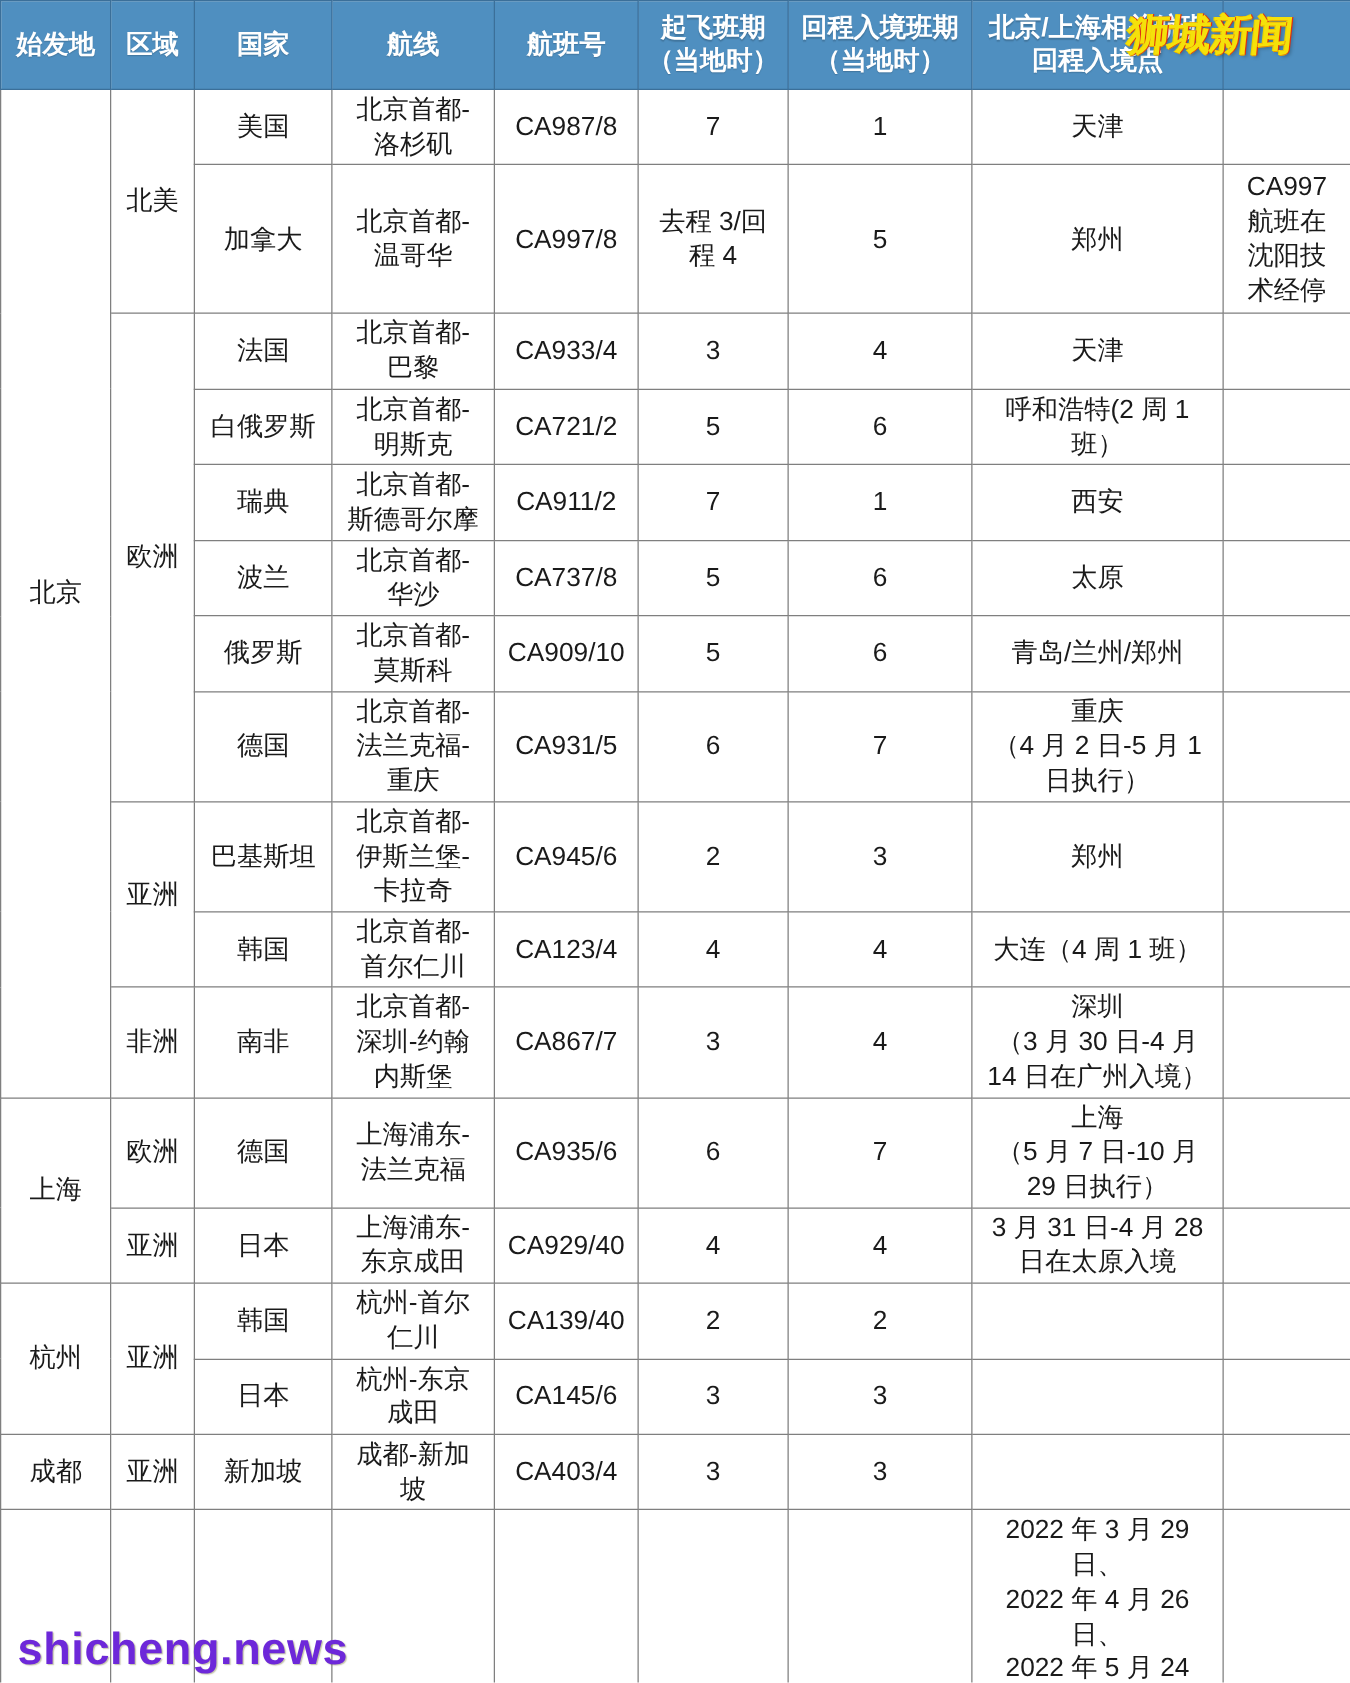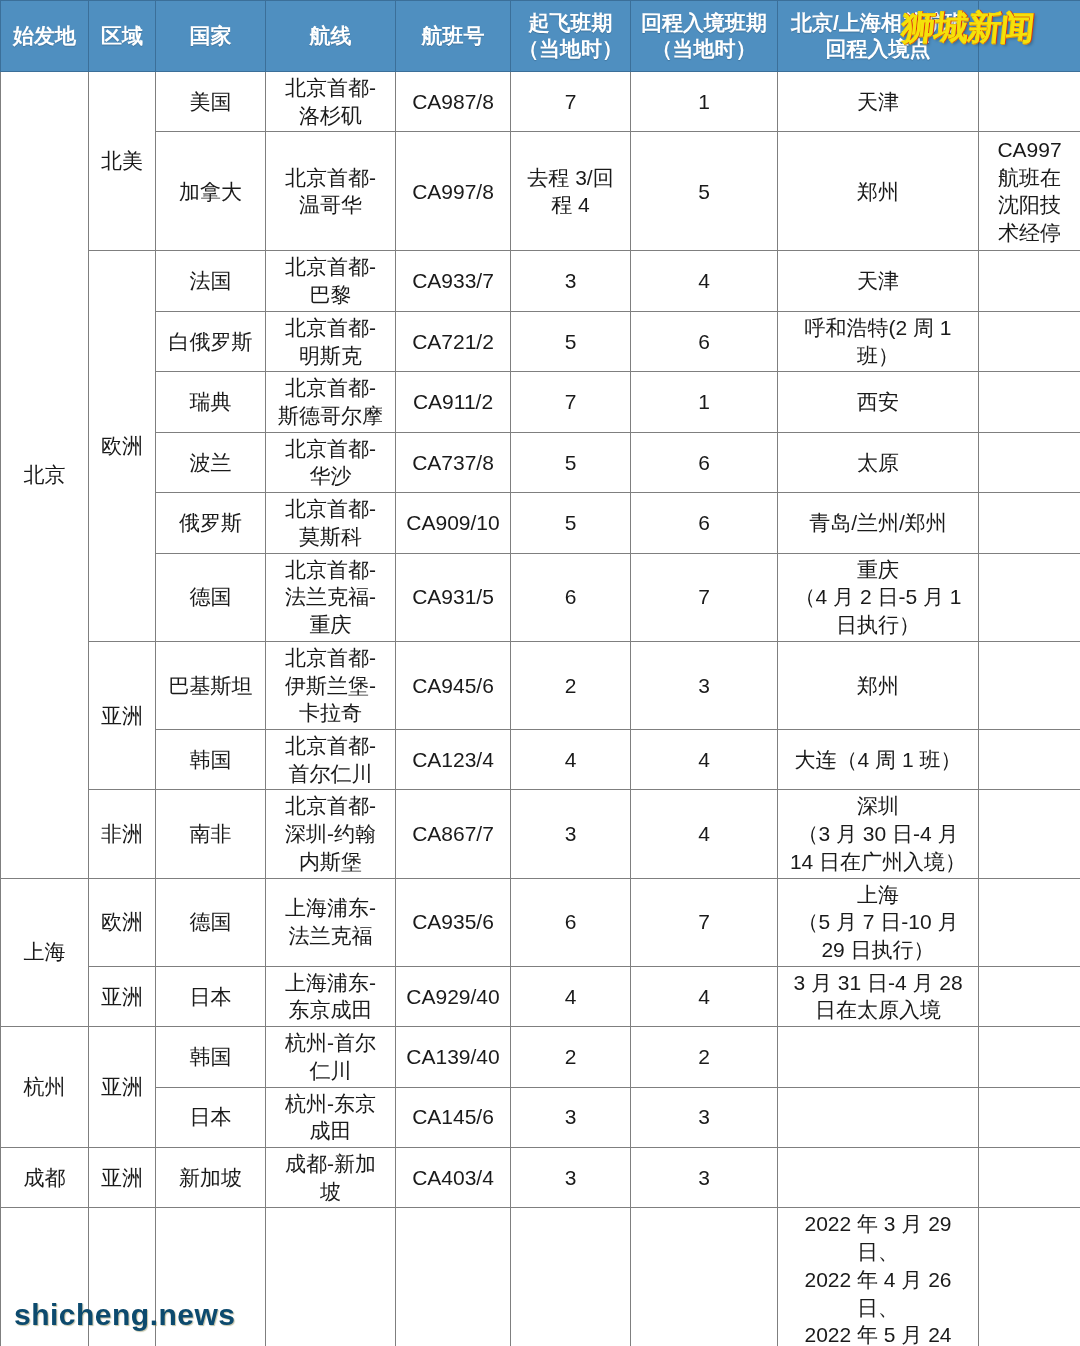--- a/index.html
+++ b/index.html
@@ -78,23 +78,23 @@
       -1px 0 0 #e8d400,
       0 1px 0 #e8a000,
       2px 2px 3px rgba(0,0,0,0.25);
     pointer-events: none;
     white-space: nowrap;
   }
   .watermark-bottom {
     position: absolute;
     left: 14px;
     top: 1298px;
-    font-size: 30px;
+    font-size: 36px;
     font-weight: bold;
-    color: #0c4a6e;
+    color: #6d28d9;
     font-family: "Liberation Sans", "DejaVu Sans", sans-serif;
     letter-spacing: 0.5px;
     text-shadow: 1px 1px 1px rgba(120,120,60,0.45);
     pointer-events: none;
     white-space: nowrap;
   }
 </style>
 </head>
 <body>
 
@@ -151,21 +151,21 @@
         <td class="cell-lines">CA997
 航班在
 沈阳技
 术经停</td>
       </tr>
       <tr style="height: 55px;">
         <td class="cell-lines region-cell" rowspan="6">欧洲</td>
         <td class="cell-lines">法国</td>
         <td class="cell-lines">北京首都-
 巴黎</td>
-        <td class="cell-lines">CA933/7</td>
+        <td class="cell-lines">CA933/4</td>
         <td class="cell-lines">3</td>
         <td class="cell-lines">4</td>
         <td class="cell-lines">天津</td>
         <td class="cell-lines"></td>
       </tr>
       <tr style="height: 55px;">
         <td class="cell-lines">白俄罗斯</td>
         <td class="cell-lines">北京首都-
 明斯克</td>
         <td class="cell-lines">CA721/2</td>

